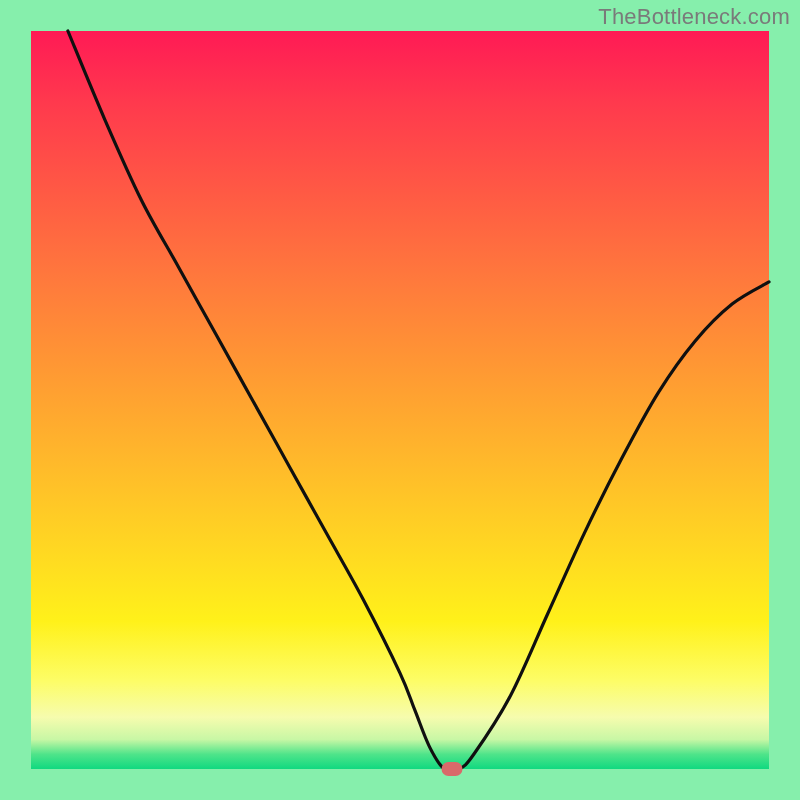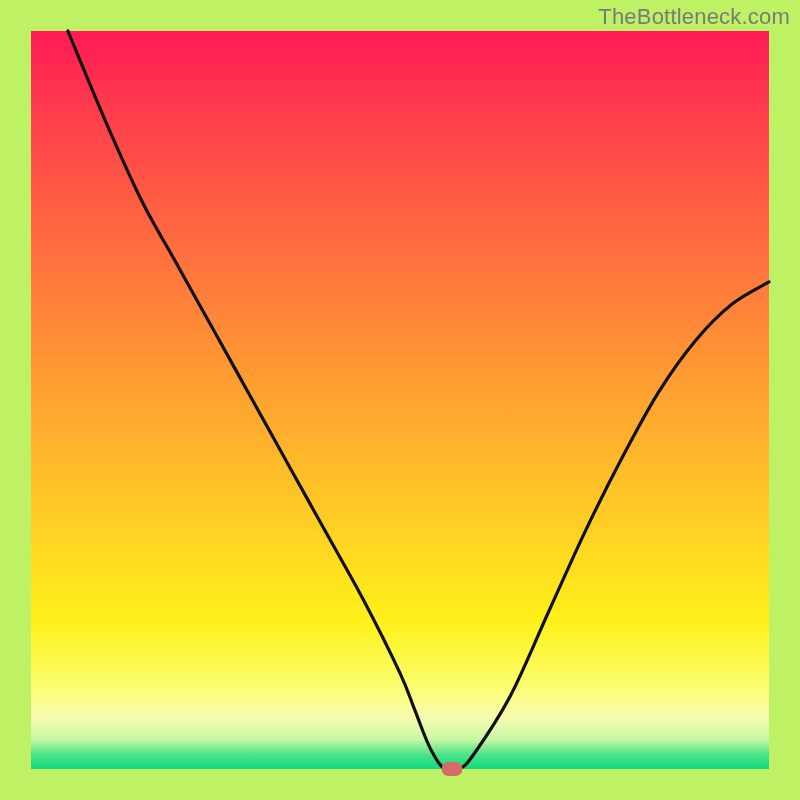--- a/index.html
+++ b/index.html
@@ -8,21 +8,21 @@
     width: 800px;
     height: 800px;
     background: #000;
     overflow: hidden;
     font-family: Arial, Helvetica, sans-serif;
   }
   .frame {
     position: relative;
     width: 800px;
     height: 800px;
-    background: #bef264;
+    background: #86efac;
   }
   .watermark {
     position: absolute;
     top: 4px;
     right: 10px;
     color: #7a7a7a;
     font-size: 22px;
     font-weight: 500;
     letter-spacing: 0.2px;
     user-select: none;

